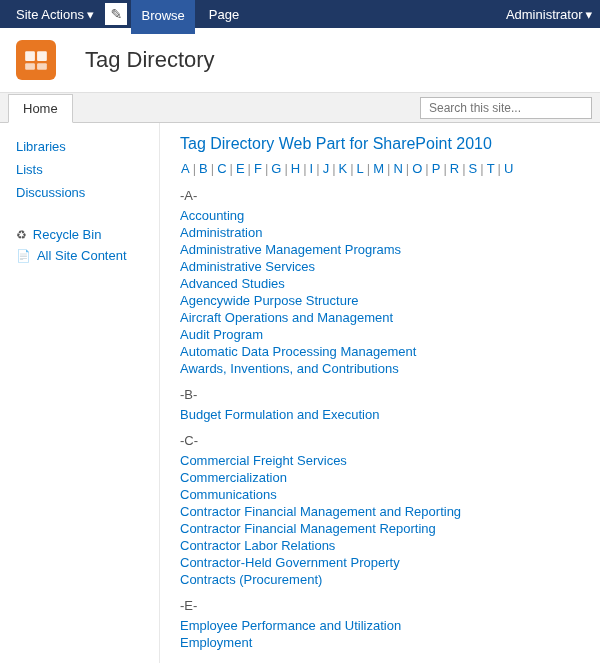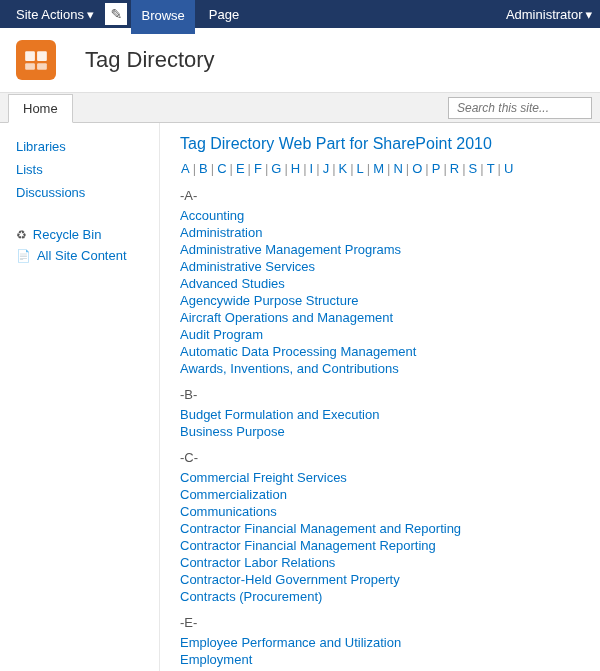--- a/index.html
+++ b/index.html
@@ -110,23 +110,22 @@
     .search-area {
       margin-left: auto;
       display: flex;
       align-items: center;
     }
     .search-input {
       border: 1px solid #bbb;
       padding: 3px 8px;
       font-size: 12px;
       color: #8b5cf6;
-      width: 144px;
+      width: 172px;
       outline: none;
-      font-style: italic;
     }
 
     
     .main-layout {
       display: flex;
     }
 
     
     .sidebar {
       width: 160px;
@@ -307,21 +306,20 @@
         <a class="tag-link">Administrative Management Programs</a>
         <a class="tag-link">Administrative Services</a>
         <a class="tag-link">Advanced Studies</a>
         <a class="tag-link">Agencywide Purpose Structure</a>
         <a class="tag-link">Aircraft Operations and Management</a>
         <a class="tag-link">Audit Program</a>
         <a class="tag-link">Automatic Data Processing Management</a>
         <a class="tag-link">Awards, Inventions, and Contributions</a>
         <div class="section-header">-B-</div>
         <a class="tag-link">Budget Formulation and Execution</a>
-        <a class="tag-link">Business Purpose</a>
         <div class="section-header">-C-</div>
         <a class="tag-link">Commercial Freight Services</a>
         <a class="tag-link">Commercialization</a>
         <a class="tag-link">Communications</a>
         <a class="tag-link">Contractor Financial Management and Reporting</a>
         <a class="tag-link">Contractor Financial Management Reporting</a>
         <a class="tag-link">Contractor Labor Relations</a>
         <a class="tag-link">Contractor-Held Government Property</a>
         <a class="tag-link">Contracts (Procurement)</a>
         <div class="section-header">-E-</div>

